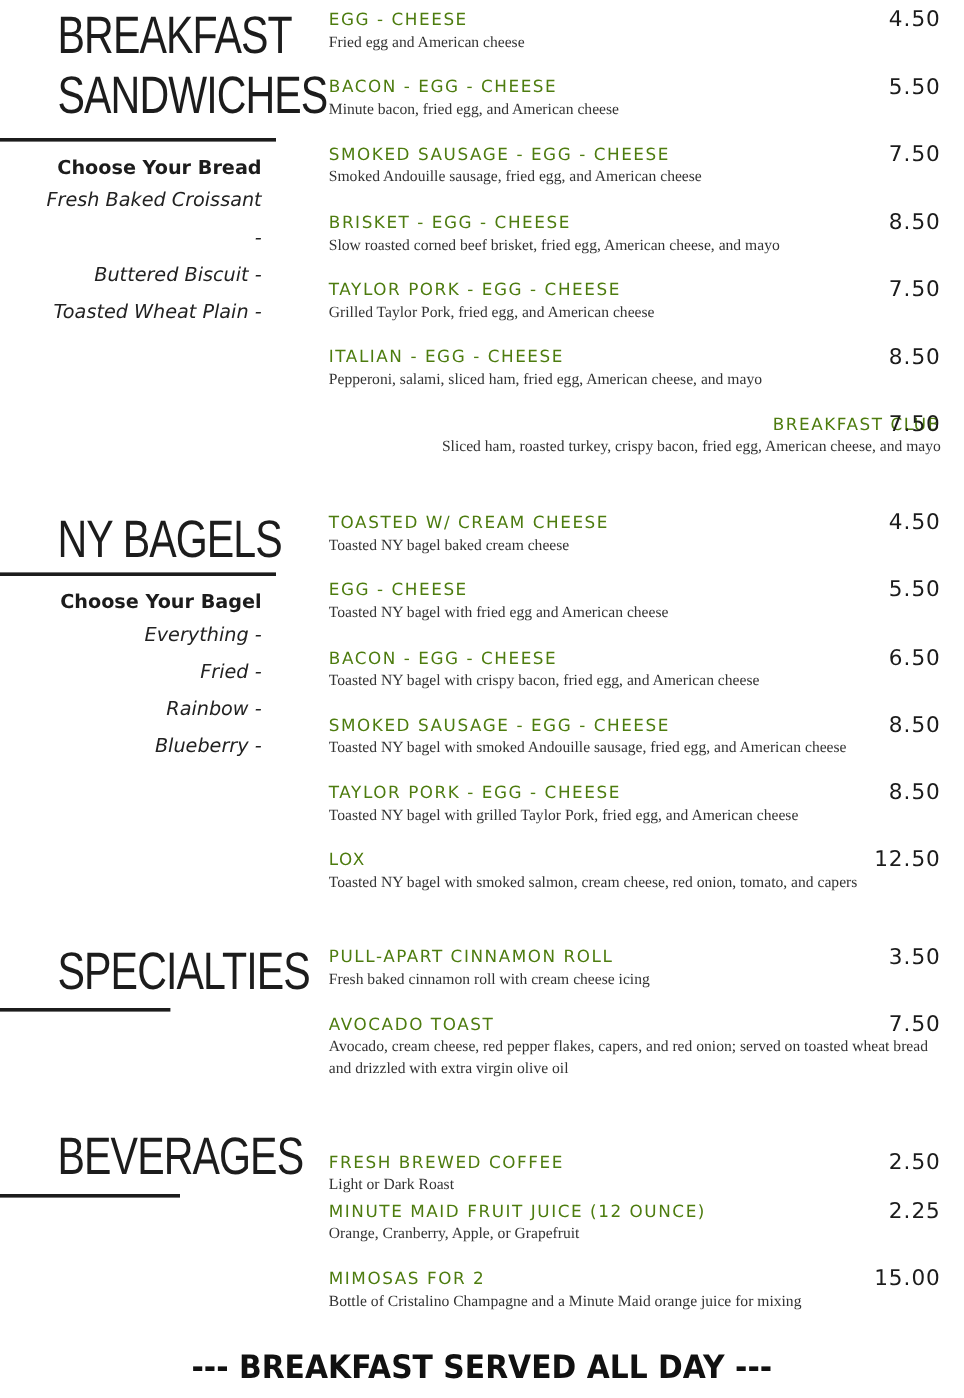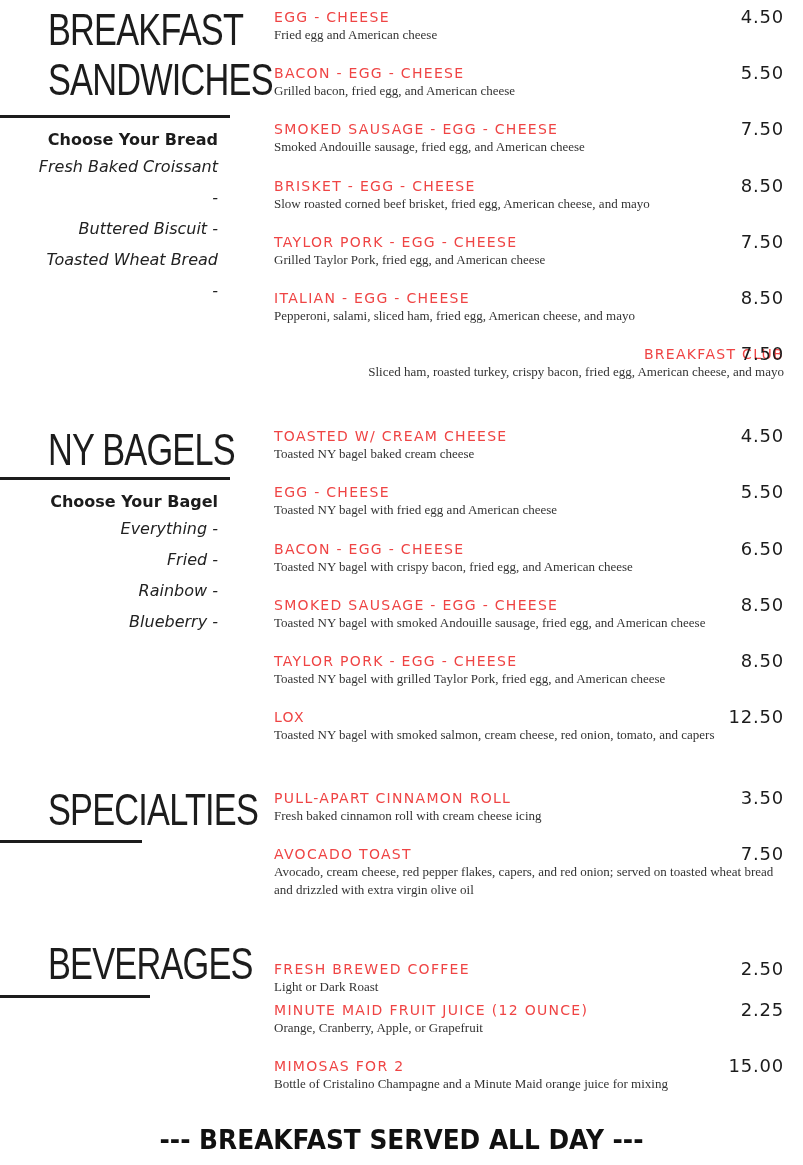--- a/index.html
+++ b/index.html
@@ -33,21 +33,21 @@
       padding-left: 24px;
     }
     .opt {
       font-family: "DejaVu Sans", sans-serif;
       font-style: italic; font-size: 16px; line-height: 31px; color: #222; margin-left: 38px;
     }
     .items { position: absolute; left: 274px; top: 0; width: 510px; }
     .item { position: absolute; left: 0; width: 510px; }
     .item-name {
       font-family: "DejaVu Sans", sans-serif;
-      font-size: 14px; letter-spacing: 1.3px; line-height: 18px; color: #ef4444;
+      font-size: 14px; letter-spacing: 1.3px; line-height: 18px; color: #4d7c0f;
     }
     .item-price {
       position: absolute; right: 0; top: 0;
       font-family: "DejaVu Sans", sans-serif;
       font-size: 18px; letter-spacing: 0.8px; line-height: 18px; color: #1c1c1c;
     }
     .item-desc {
       font-family: "Liberation Serif", "DejaVu Serif", serif;
       font-size: 13px; line-height: 18px; color: #333;
     }
@@ -64,32 +64,32 @@
 <div class="section" style="top:0;">
   <div class="left" style="top:6px;">
     <div class="heading">BREAKFAST</div>
     <div class="heading" style="margin-top:2px;">SANDWICHES</div>
   </div>
   <div class="rule" style="top:115px;"></div>
   <div class="left" style="top:126px;">
     <div class="choose">Choose Your Bread</div>
     <div class="opt" style="margin-top:2px;">Fresh Baked Croissant -</div>
     <div class="opt">Buttered Biscuit -</div>
-    <div class="opt">Toasted Wheat Bread -</div>
+    <div class="opt">Toasted Wheat Plain -</div>
   </div>
   <div class="items">
     <div class="item" style="top:8px;">
       <div class="item-name">EGG - CHEESE</div>
       <div class="item-price">4.50</div>
       <div class="item-desc">Fried egg and American cheese</div>
     </div>
     <div class="item" style="top:64px;">
       <div class="item-name">BACON - EGG - CHEESE</div>
       <div class="item-price">5.50</div>
-      <div class="item-desc">Grilled bacon, fried egg, and American cheese</div>
+      <div class="item-desc">Minute bacon, fried egg, and American cheese</div>
     </div>
     <div class="item" style="top:120px;">
       <div class="item-name">SMOKED SAUSAGE - EGG - CHEESE</div>
       <div class="item-price">7.50</div>
       <div class="item-desc">Smoked Andouille sausage, fried egg, and American cheese</div>
     </div>
     <div class="item" style="top:177px;">
       <div class="item-name">BRISKET - EGG - CHEESE</div>
       <div class="item-price">8.50</div>
       <div class="item-desc">Slow roasted corned beef brisket, fried egg, American cheese, and mayo</div>

